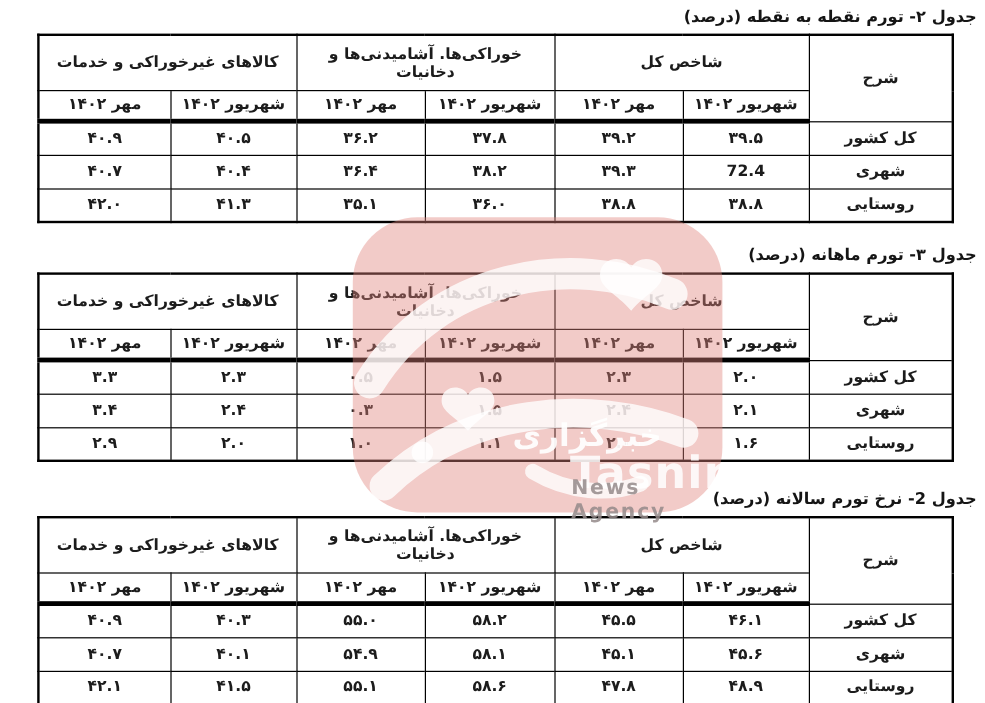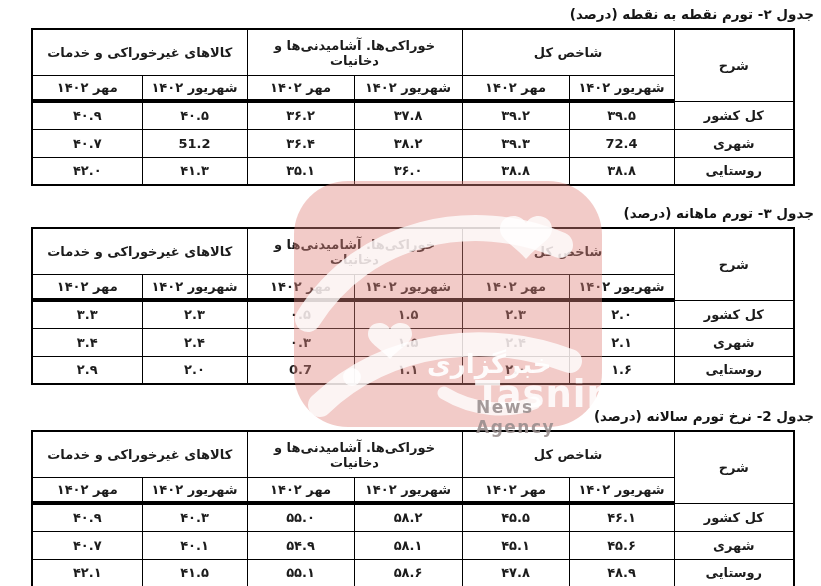--- a/index.html
+++ b/index.html
@@ -76,21 +76,21 @@
           <td>۳۶.۲</td>
           <td>۴۰.۵</td>
           <td>۴۰.۹</td>
         </tr>
         <tr>
           <th class="rlabel">شهری</th>
           <td>72.4</td>
           <td>۳۹.۳</td>
           <td>۳۸.۲</td>
           <td>۳۶.۴</td>
-          <td>51.2</td>
+          <td>۴۰.۴</td>
           <td>۴۰.۷</td>
         </tr>
         <tr>
           <th class="rlabel">روستایی</th>
           <td>۳۸.۸</td>
           <td>۳۸.۸</td>
           <td>۳۶.۰</td>
           <td>۳۵.۱</td>
           <td>۴۱.۳</td>
           <td>۴۲.۰</td>
@@ -144,21 +144,21 @@
           <td>۱.۵</td>
           <td>۰.۳</td>
           <td>۲.۴</td>
           <td>۳.۴</td>
         </tr>
         <tr>
           <th class="rlabel">روستایی</th>
           <td>۱.۶</td>
           <td>۲.۰</td>
           <td>۱.۱</td>
-          <td>0.7</td>
+          <td>۱.۰</td>
           <td>۲.۰</td>
           <td>۲.۹</td>
         </tr>
       </tbody>
     </table>
   </div>
 
   <div class="tbl-section" id="s4">
     <div class="tbl-title">جدول 2- نرخ تورم سالانه (درصد)</div>
     <table class="stat-table">

